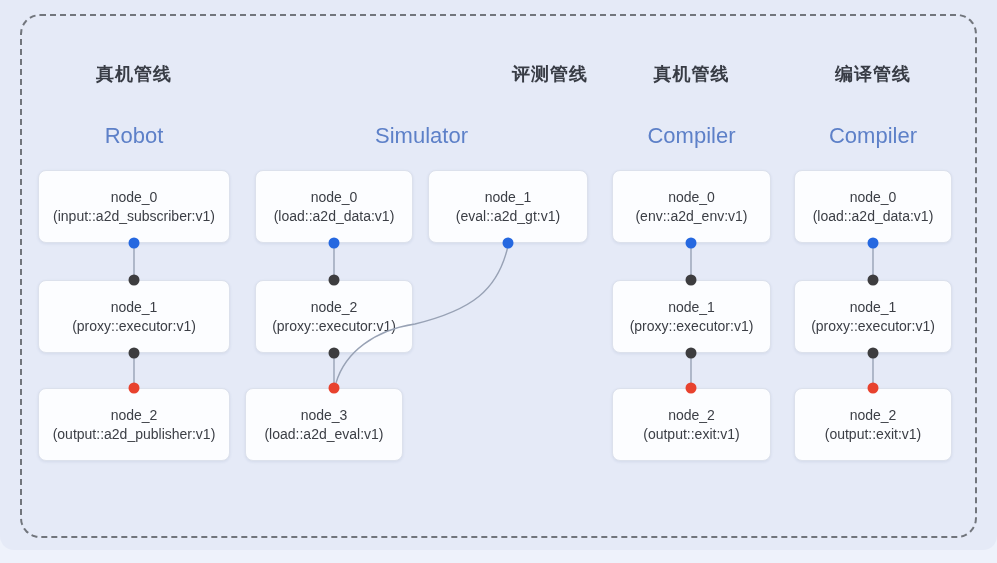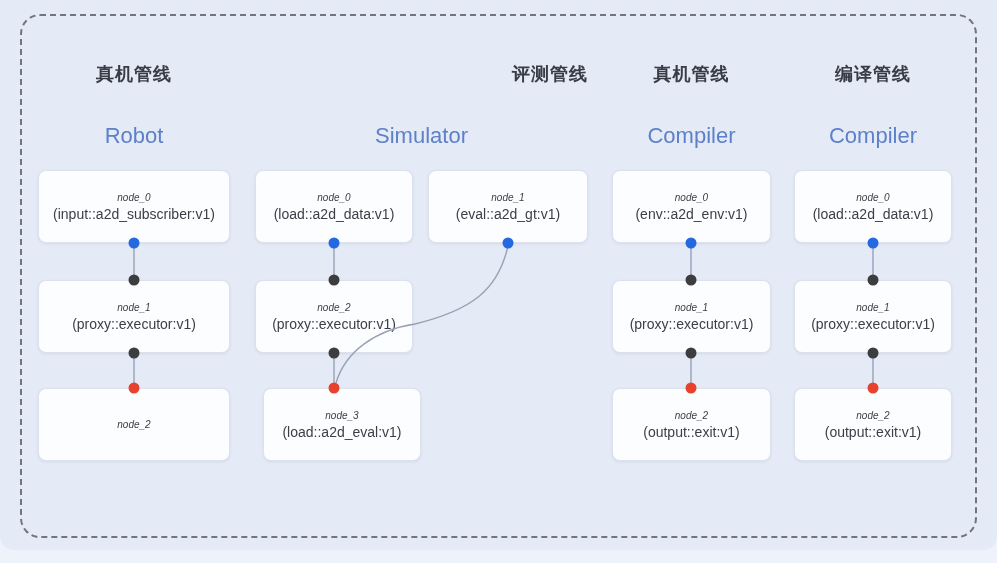--- a/index.html
+++ b/index.html
@@ -40,21 +40,21 @@
     box-sizing: border-box;
     background: var(--box_bg, #fcfdff);
     border: 1px solid var(--box_border, #dce1ec);
     border-radius: 8px;
     box-shadow: 0 1px 3px rgba(60, 80, 130, 0.10);
     display: flex; flex-direction: column;
     align-items: center; justify-content: center;
     gap: 3px;
     white-space: nowrap;
   }
-  .node-name { font-size: 10px; color: var(--node_text, #3b3e45); font-style: italic; }
+  .node-name { font-size: 14px; color: var(--node_text, #3b3e45); }
   .node-type { font-size: 14px; color: var(--node_text, #3b3e45); }
   svg.edges {
     position: absolute; left: 0; top: 0;
     width: 997px; height: 563px;
     pointer-events: none;
   }
   .edge-line { stroke: var(--edge, #98a2b5); stroke-width: 1.4; fill: none; }
   .dot-blue  { fill: var(--dot_blue,  #2568e0); }
   .dot-black { fill: var(--dot_black, #3d3d3f); }
   .dot-red   { fill: var(--dot_red,   #e8422e); }
@@ -72,39 +72,40 @@
     <div class="node" style="left:38px;top:170px;width:192px;">
       <div class="node-name">node_0</div>
       <div class="node-type">(input::a2d_subscriber:v1)</div>
     </div>
     <div class="node" style="left:38px;top:280px;width:192px;">
       <div class="node-name">node_1</div>
       <div class="node-type">(proxy::executor:v1)</div>
     </div>
     <div class="node" style="left:38px;top:388px;width:192px;">
       <div class="node-name">node_2</div>
+      <div class="node-type">(output::a2d_publisher:v1)</div>
     </div>
   </div>
 
   <div>
     <div class="title-zh" style="left:255px;width:333px;text-align:right;">评测管线</div>
     <div class="title-en" style="left:255px;width:333px;">Simulator</div>
     <div class="node" style="left:255px;top:170px;width:158px;">
       <div class="node-name">node_0</div>
       <div class="node-type">(load::a2d_data:v1)</div>
     </div>
     <div class="node" style="left:428px;top:170px;width:160px;">
       <div class="node-name">node_1</div>
       <div class="node-type">(eval::a2d_gt:v1)</div>
     </div>
     <div class="node" style="left:255px;top:280px;width:158px;">
       <div class="node-name">node_2</div>
       <div class="node-type">(proxy::executor:v1)</div>
     </div>
-    <div class="node" style="left:263px;top:388px;width:158px;">
+    <div class="node" style="left:245px;top:388px;width:158px;">
       <div class="node-name">node_3</div>
       <div class="node-type">(load::a2d_eval:v1)</div>
     </div>
   </div>
 
   <div>
     <div class="title-zh" style="left:612px;width:159px;">真机管线</div>
     <div class="title-en" style="left:612px;width:159px;">Compiler</div>
     <div class="node" style="left:612px;top:170px;width:159px;">
       <div class="node-name">node_0</div>

